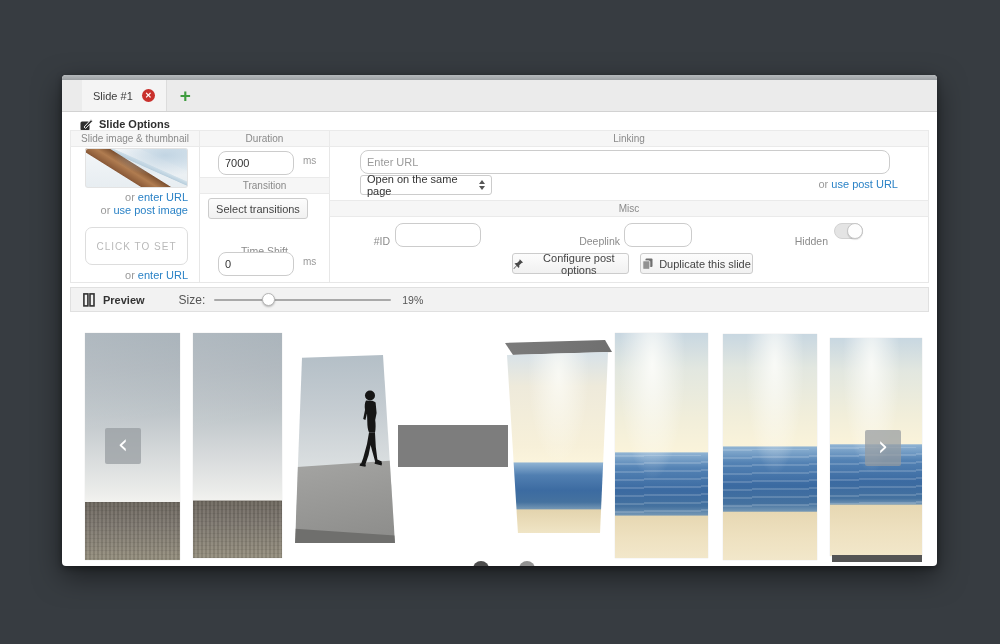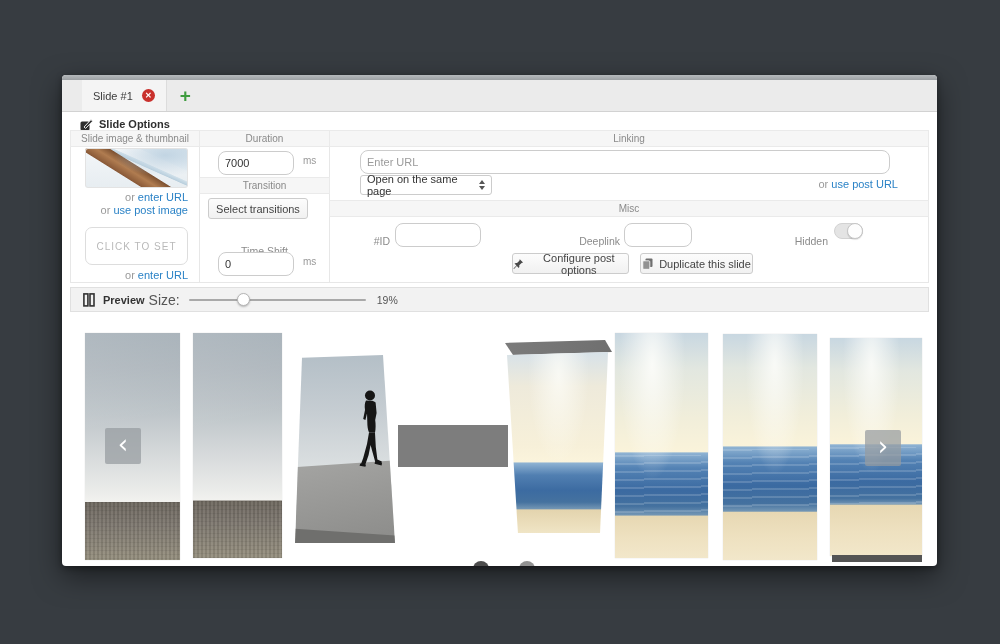--- a/index.html
+++ b/index.html
@@ -62,21 +62,21 @@
   .updown i.up { border-bottom:4px solid #555; }
   .updown i.dn { border-top:4px solid #555; }
   .toggle { position:absolute; left:772px; top:148px; width:29px; height:16px; border-radius:8px;
     background:#e4e4e4; border:1px solid #d2d2d2; cursor:pointer; }
   .toggle .knob { position:absolute; right:-1px; top:-1px; width:16px; height:16px; border-radius:50%;
     background:#fdfdfd; border:1px solid #c6c6c6; box-shadow:0 1px 1px rgba(0,0,0,.12); }
   
   .pbar { position:absolute; left:8px; top:212px; width:859px; height:25px; background:#f2f2f2;
     border:1px solid #e0e0e0; display:flex; align-items:center; }
   .pbar .ptitle { font-size:11px; font-weight:bold; color:#333; margin-left:8px; }
-  .pbar .psize { font-size:14px; color:#555; margin-left:4px; }
+  .pbar .psize { font-size:12px; color:#555; margin-left:34px; }
   .track { position:relative; width:177px; height:2px; background:#a9a9a9; border-radius:1px; margin-left:9px; cursor:pointer; }
   .knob2 { position:absolute; left:48px; top:-6px; width:13px; height:13px; border-radius:50%;
     background:#fff; border:1px solid #b5b5b5; box-shadow:0 1px 2px rgba(0,0,0,.25); cursor:pointer; }
   .pval { font-size:10.5px; color:#555; margin-left:11px; }
   
   .slice { position:absolute; box-shadow:0 0 1px rgba(0,0,0,.18); }
   .gray-sky {
     background:
       linear-gradient(168deg, rgba(255,255,255,.25) 0%, rgba(255,255,255,0) 40%),
       linear-gradient(180deg,#96a2ab 0%,#a6afb6 14%,#bfc6ca 36%,#d9dcdd 56%,#ebecea 70%,#f2f2ef 74.3%,

